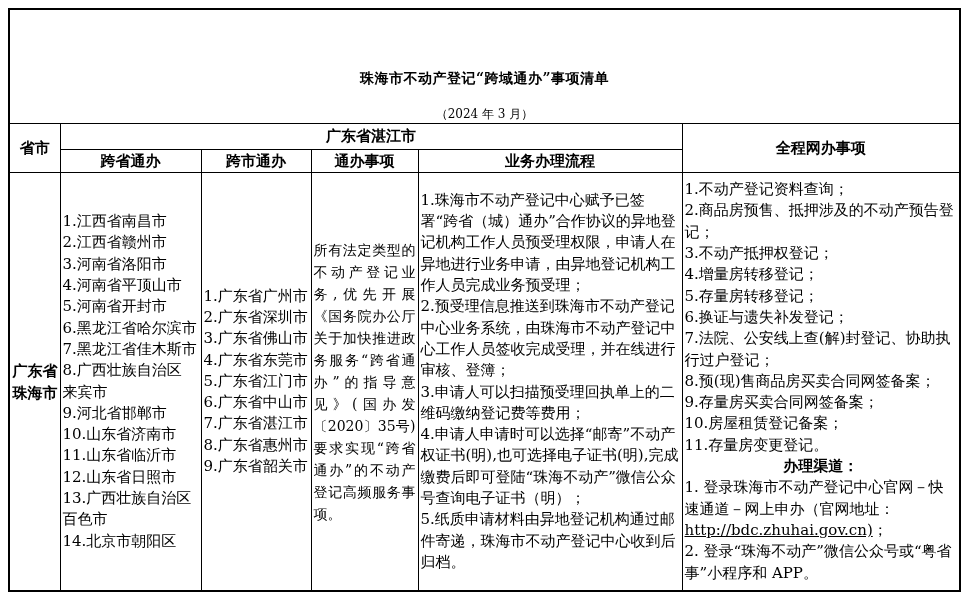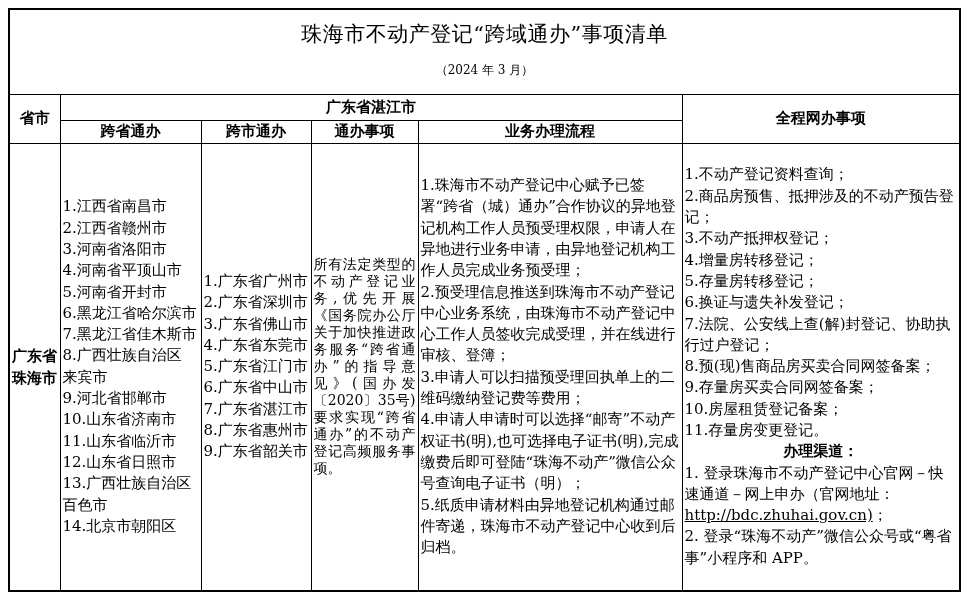--- a/index.html
+++ b/index.html
@@ -12,26 +12,26 @@
     position:absolute;left:8px;top:8px;
     width:951px;height:584px;
     border-collapse:collapse;table-layout:fixed;
     border:2px solid #000;
   }
   td{border:1px solid #000;padding:0 2px;vertical-align:middle;overflow:hidden;}
   tr.r-title{height:85px;}
   tr.r-h1{height:26px;}
   tr.r-h2{height:23px;}
   .title-cell{text-align:center;vertical-align:top;padding-top:11px;}
-  .doc-title{font-size:21px;font-weight:normal;line-height:26px;letter-spacing:0.5px;}
+  .doc-title{font-size:14px;font-weight:bold;line-height:26px;letter-spacing:0.5px;margin-top:44px;}
   .doc-subtitle{font-size:12px;margin-top:15px;}
   .th{font-weight:bold;font-size:15px;text-align:center;padding:0;}
   .body-cell{font-size:15px;line-height:21.3px;text-align:left;}
-  .province-cell{font-weight:bold;font-size:15px;line-height:22px;text-align:left;margin-top:12px;}
-  .tongban-cell{font-size:14px;line-height:17px;text-align:justify;margin-top:35px;}
+  .province-cell{font-weight:bold;font-size:15px;line-height:22px;text-align:right;margin-top:12px;}
+  .tongban-cell{font-size:14px;line-height:22px;text-align:justify;margin-top:35px;}
   .list > div{white-space:pre-line;}
   .bold{font-weight:bold;text-align:center;}
   .para{text-align:left;}
   .link{text-decoration:underline;white-space:nowrap;}
 </style>
 </head>
 <body>
 
 <table class="doc">
   <colgroup>

